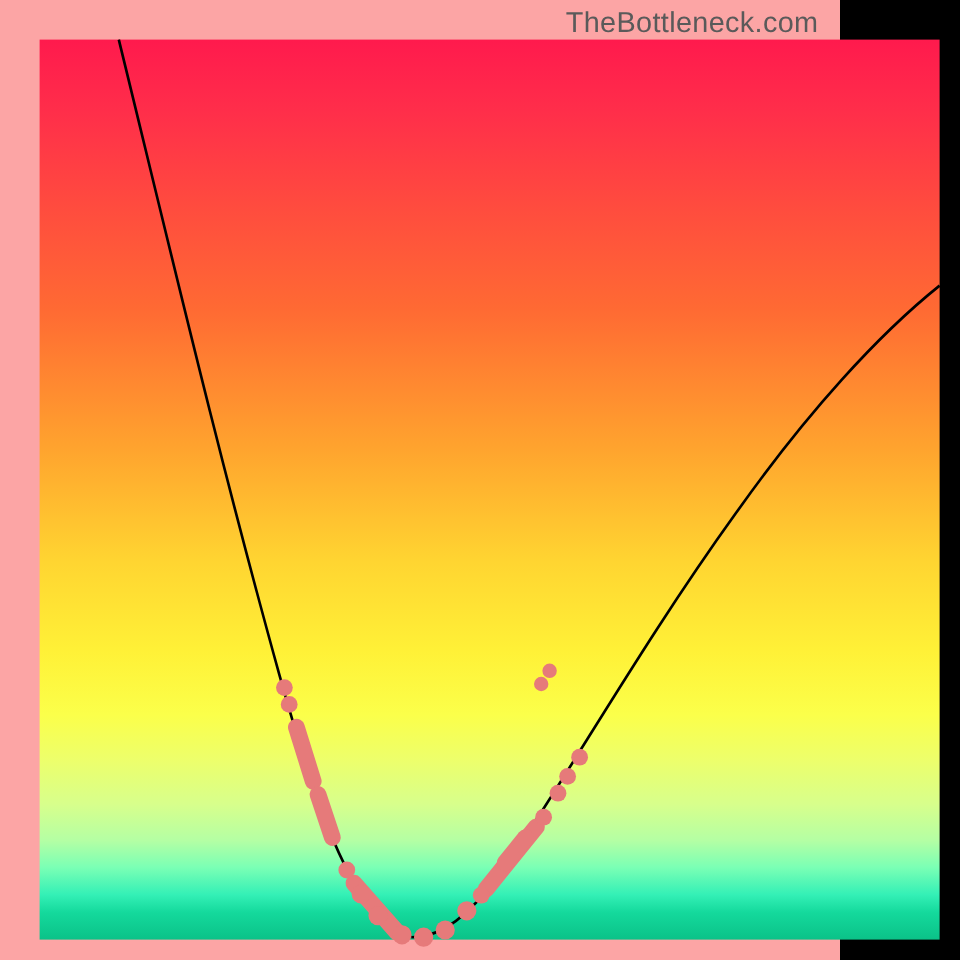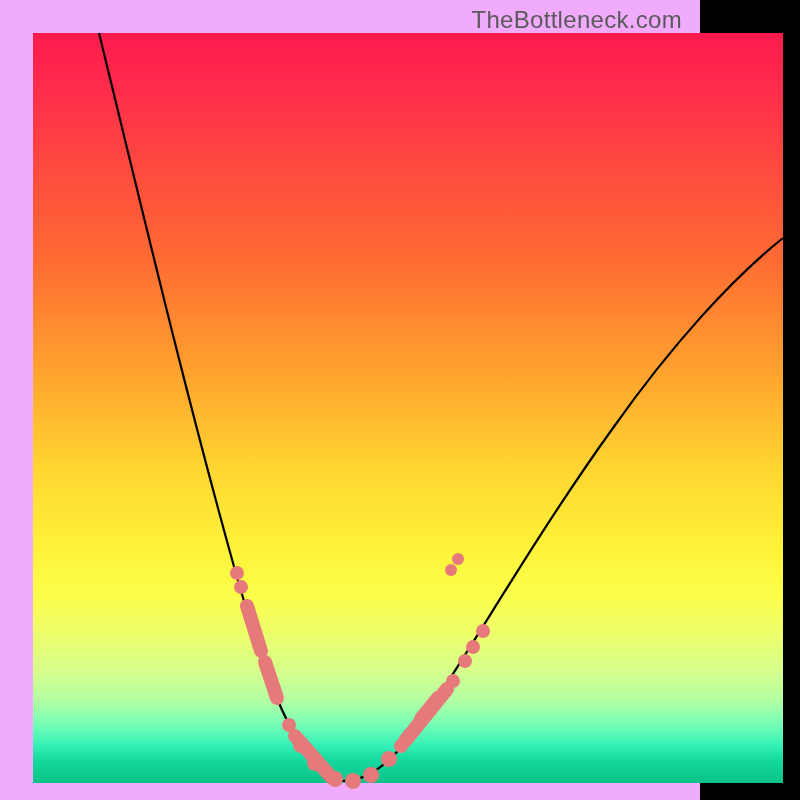--- a/index.html
+++ b/index.html
@@ -10,21 +10,21 @@
     background: #000;
     overflow: hidden;
     font-family: Arial, Helvetica, sans-serif;
   }
   .frame {
     position: absolute;
     left: 0;
     top: 0;
     width: 700px;
     height: 800px;
-    background: #f0abfc;
+    background: #fca5a5;
   }
   .plot {
     position: absolute;
     left: 33px;
     top: 33px;
     width: 750px;
     height: 750px;
     
     background: linear-gradient(to bottom,
       #ff1a4d 0%,

